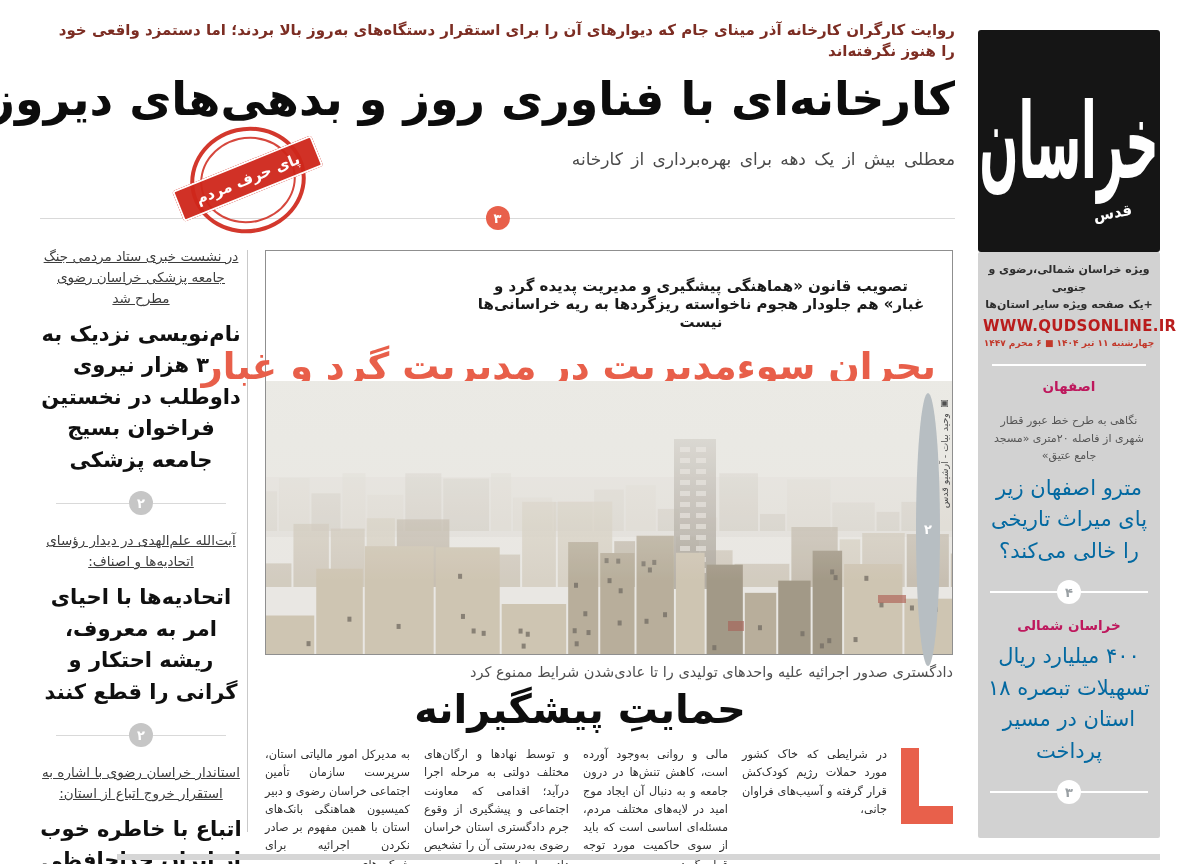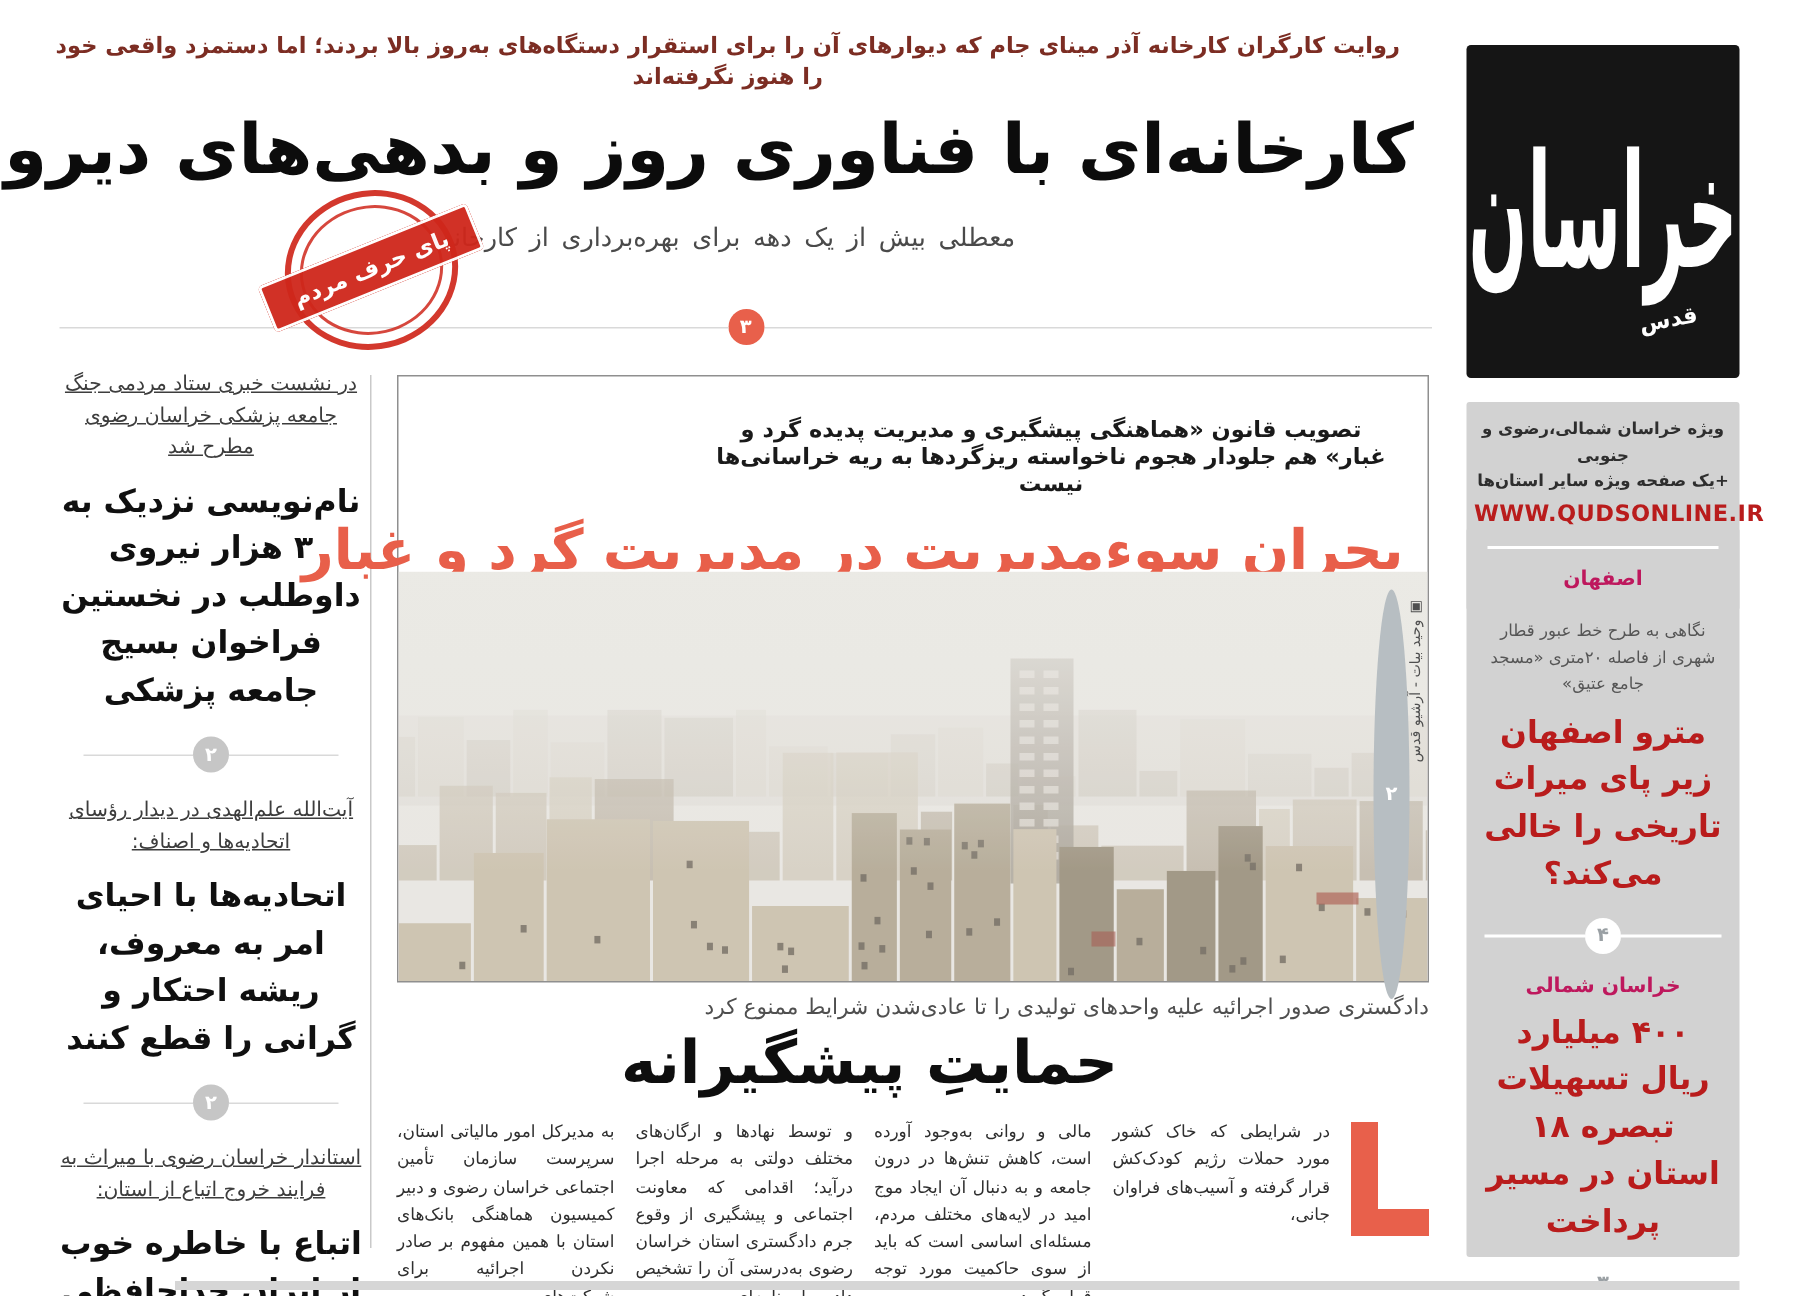--- a/index.html
+++ b/index.html
@@ -1,20 +1,20 @@
 <!DOCTYPE html>
 <html lang="fa" dir="rtl"><head>
 <meta charset="utf-8">
 <style>
   html,body{margin:0;padding:0;background:#fff;}
   .page{position:relative;width:1200px;height:864px;background:#ffffff;overflow:hidden;
         direction:rtl;font-family:"DejaVu Sans",sans-serif;}
 
   
-  .top-band{position:absolute;left:28px;top:20px;width:915px;text-align:center;}
+  .top-band{position:absolute;left:40px;top:20px;width:915px;}
   .top-kicker{font-size:15px;font-weight:bold;color:#7c2d23;line-height:1.4;}
   .main-headline{font-size:46px;font-weight:900;color:#0c0c0c;line-height:1.1;margin-top:12px;white-space:nowrap;}
   .subtitle{margin-top:24px;font-size:17px;color:#4a4a4a;word-spacing:3px;}
   .top-sep{position:absolute;left:40px;top:206px;width:915px;display:flex;align-items:center;}
   .sep-ln{flex:1;height:1px;background:#d9d9d9;}
   .pgnum{width:24px;height:24px;border-radius:50%;background:#c6c6c6;color:#fff;
          font-size:13px;font-weight:bold;display:flex;align-items:center;justify-content:center;flex:none;}
   .pgnum.red{background:#e8604b;}
   .pgnum.photo{background:#b7bec2;}
 
@@ -51,32 +51,32 @@
   .bs-cols{display:flex;gap:14px;margin-top:14px;align-items:flex-start;}
   .bs-col{flex:1;font-size:11.3px;color:#2f2f2f;line-height:1.62;text-align:justify;}
   .lwrap{flex:none;width:52px;display:flex;justify-content:center;}
 
   
   .masthead{position:absolute;left:978px;top:30px;width:182px;text-align:center;}
   .logo-box{height:222px;background:#151515;border-radius:3px;position:relative;overflow:hidden;
             display:flex;align-items:center;justify-content:center;}
   .logo-word{color:#fff;font-size:46px;font-weight:bold;transform:scaleY(2.3);letter-spacing:-3px;}
   .logo-sub{position:absolute;right:28px;bottom:30px;color:#fff;font-size:15px;font-weight:bold;transform:rotate(-10deg);}
-  .info-box{background:#d2d2d2;margin-top:16px;padding:9px 5px 8px;border-radius:2px;}
+  .info-box{background:#d2d2d2;margin-top:0;padding:9px 5px 8px;border-radius:2px;}
   .info-line{font-size:11px;font-weight:bold;color:#2e2e2e;line-height:1.6;}
   .website{font-size:15px;font-weight:900;color:#b91c1c;letter-spacing:.3px;margin-top:3px;direction:ltr;}
   .date-line{font-size:9px;font-weight:bold;color:#c2382a;line-height:1.8;}
 
   
   .rail{position:absolute;left:978px;top:352px;width:182px;height:486px;background:#d2d2d2;
         border-radius:2px;padding:10px;box-sizing:border-box;text-align:center;}
   .rail-topline{height:2px;background:#fff;margin:2px 4px 12px;}
   .rail-label{color:#be185d;font-size:13.5px;font-weight:bold;}
   .rail-kicker{font-size:11px;color:#555;line-height:1.6;margin-top:18px;}
-  .rail-headline{font-size:21px;font-weight:700;color:#b91c1c;line-height:1.5;margin-top:8px;}
+  .rail-headline{font-size:21px;font-weight:400;color:#0369a1;line-height:1.5;margin-top:8px;}
   .rail-sep{display:flex;align-items:center;margin:13px 2px;}
   .rail-sep .sep-ln{background:#fff;height:2px;}
   .rail-sep .pgnum{background:#fff;color:#9aa0a4;}
 
   .bottom-bar{position:absolute;left:117px;right:40px;top:854px;height:6px;background:#d6d6d6;}
 </style>
 </head>
 <body>
 
 <div class="page">
@@ -153,21 +153,21 @@
       <div class="story-kicker">آیت‌الله علم‌الهدی در دیدار رؤسای اتحادیه‌ها و اصناف:</div>
       <div class="story-headline">اتحادیه‌ها با احیای امر به معروف، ریشه احتکار و گرانی را قطع کنند</div>
     </div>
     <div class="col-sep">
       <div class="sep-ln"></div>
       <div class="pgnum">۲</div>
       <div class="sep-ln"></div>
     </div>
 
     <div>
-      <div class="story-kicker">استاندار خراسان رضوی با میراث به فرایند خروج اتباع از استان:</div>
+      <div class="story-kicker">استاندار خراسان رضوی با اشاره به استقرار خروج اتباع از استان:</div>
       <div class="story-headline">اتباع با خاطره خوب از ایران خداحافظی کنند</div>
 
     </div>
 
   </div>
 
   <div class="vdiv"></div>
 
   <div class="photo-box">
     <div class="ph-kicker">تصویب قانون «هماهنگی پیشگیری و مدیریت پدیده گرد و غبار» هم جلودار هجوم ناخواسته ریزگردها به ریه خراسانی‌ها نیست</div>

